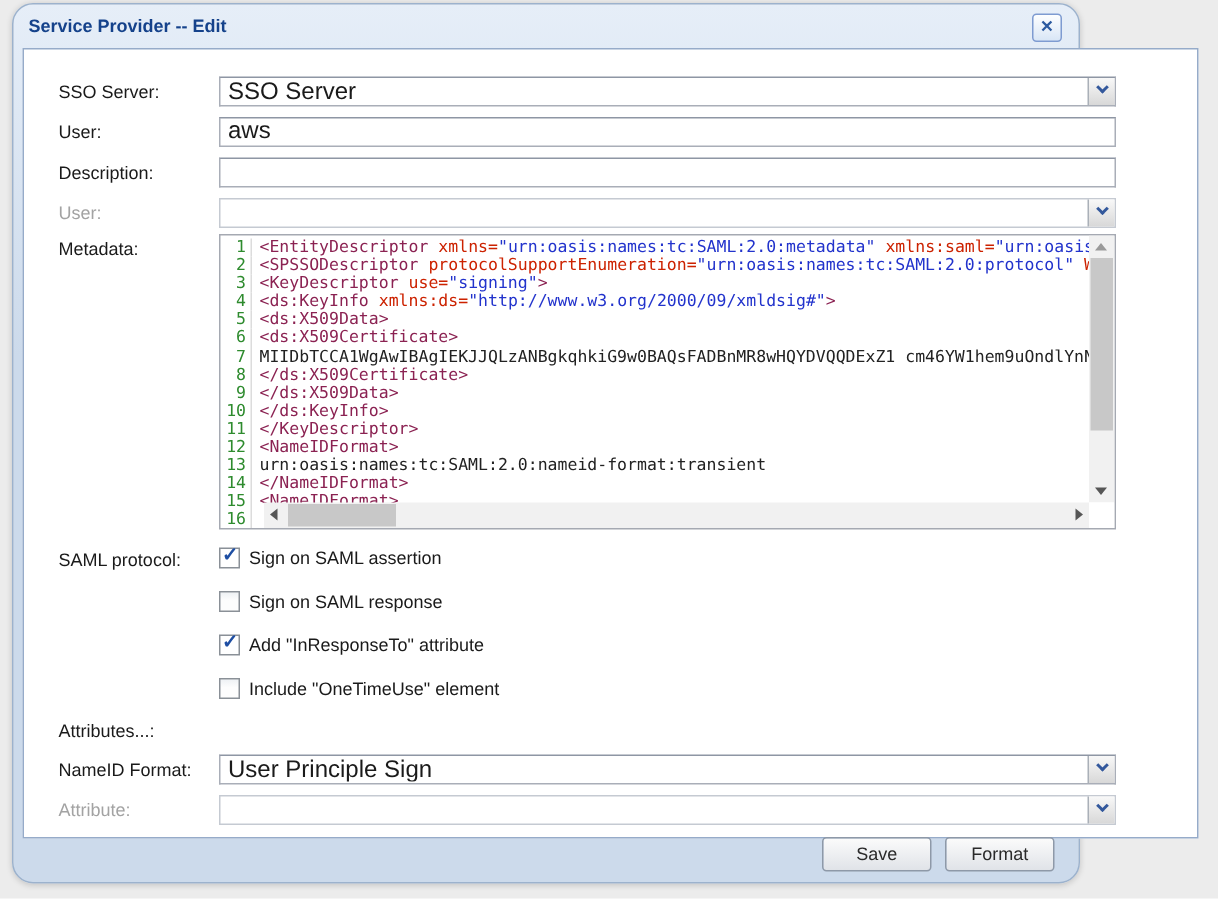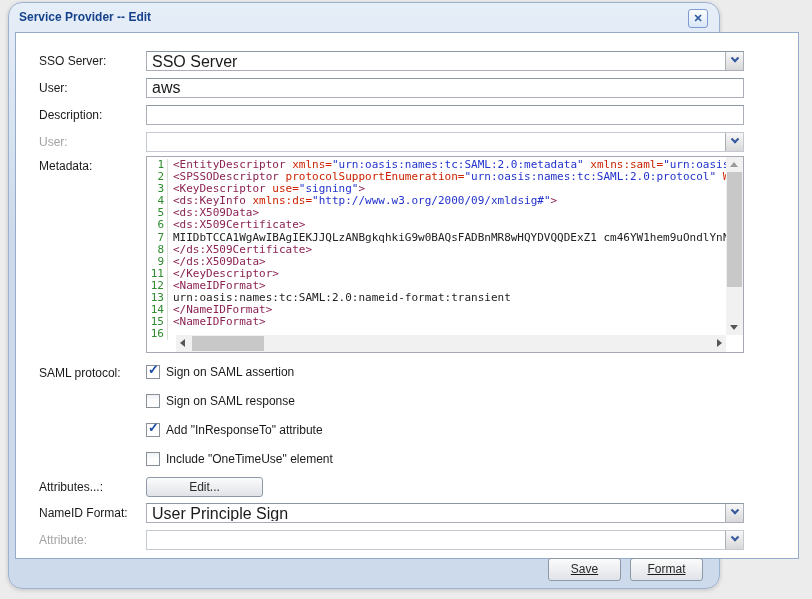--- a/index.html
+++ b/index.html
@@ -93,21 +93,21 @@
     font-size:13px;font-weight:bold;line-height:14px;
   }
   .cb-label{margin-left:6px;white-space:nowrap;}
   
   .btn{
     background:linear-gradient(#fbfbfb,#e0e3e8);
     border:1px solid #8e99a8;border-radius:3px;color:#2a2a2a;
     font-family:"Liberation Sans",sans-serif;font-size:12px;text-align:center;cursor:pointer;
   }
   .edit-btn{position:absolute;left:130px;top:444px;width:117px;height:20px;line-height:18px;}
-  .footer{position:absolute;right:16px;bottom:7px;display:flex;gap:9px;text-decoration:underline;}
+  .footer{position:absolute;right:16px;bottom:7px;display:flex;gap:9px;}
   .footer .btn{width:73px;height:23px;line-height:21px;}
 </style>
 </head>
 <body>
 
 <div class="window">
   <div class="titlebar">
     <span class="title">Service Provider -- Edit</span>
     <div class="close-btn">✕</div>
   </div>
@@ -140,20 +140,21 @@
       <div class="code-lines">
           <div class="code-row"><span class="gutter-cell">1</span><span class="code-text"><span class="tg">&lt;EntityDescriptor </span><span class="at">xmlns=</span><span class="st">"urn:oasis:names:tc:SAML:2.0:metadata"</span><span class="tx"> </span><span class="at">xmlns:saml=</span><span class="st">"urn:oasis</span></span></div>
           <div class="code-row"><span class="gutter-cell">2</span><span class="code-text"><span class="tg">&lt;SPSSODescriptor </span><span class="at">protocolSupportEnumeration=</span><span class="st">"urn:oasis:names:tc:SAML:2.0:protocol"</span><span class="tx"> </span><span class="at">W</span></span></div>
           <div class="code-row"><span class="gutter-cell">3</span><span class="code-text"><span class="tg">&lt;KeyDescriptor </span><span class="at">use=</span><span class="st">"signing"</span><span class="tg">&gt;</span></span></div>
           <div class="code-row"><span class="gutter-cell">4</span><span class="code-text"><span class="tg">&lt;ds:KeyInfo </span><span class="at">xmlns:ds=</span><span class="st">"http://www.w3.org/2000/09/xmldsig#"</span><span class="tg">&gt;</span></span></div>
           <div class="code-row"><span class="gutter-cell">5</span><span class="code-text"><span class="tg">&lt;ds:X509Data&gt;</span></span></div>
           <div class="code-row"><span class="gutter-cell">6</span><span class="code-text"><span class="tg">&lt;ds:X509Certificate&gt;</span></span></div>
           <div class="code-row"><span class="gutter-cell">7</span><span class="code-text"><span class="tx">MIIDbTCCA1WgAwIBAgIEKJJQLzANBgkqhkiG9w0BAQsFADBnMR8wHQYDVQQDExZ1 cm46YW1hem9uOndlYnN</span></span></div>
           <div class="code-row"><span class="gutter-cell">8</span><span class="code-text"><span class="tg">&lt;/ds:X509Certificate&gt;</span></span></div>
           <div class="code-row"><span class="gutter-cell">9</span><span class="code-text"><span class="tg">&lt;/ds:X509Data&gt;</span></span></div>
+          <div class="code-row"><span class="gutter-cell">10</span><span class="code-text"><span class="tg">&lt;/ds:KeyInfo&gt;</span></span></div>
           <div class="code-row"><span class="gutter-cell">11</span><span class="code-text"><span class="tg">&lt;/KeyDescriptor&gt;</span></span></div>
           <div class="code-row"><span class="gutter-cell">12</span><span class="code-text"><span class="tg">&lt;NameIDFormat&gt;</span></span></div>
           <div class="code-row"><span class="gutter-cell">13</span><span class="code-text"><span class="tx">urn:oasis:names:tc:SAML:2.0:nameid-format:transient</span></span></div>
           <div class="code-row"><span class="gutter-cell">14</span><span class="code-text"><span class="tg">&lt;/NameIDFormat&gt;</span></span></div>
           <div class="code-row"><span class="gutter-cell">15</span><span class="code-text"><span class="tg">&lt;NameIDFormat&gt;</span></span></div>
           <div class="code-row"><span class="gutter-cell">16</span><span class="code-text"></span></div>
         </div>
       <div class="vscroll">
         <span class="arrow-up"></span>
         <div class="vthumb"></div>
@@ -185,21 +186,20 @@
           </span>
           <span class="cb-label">Add "InResponseTo" attribute</span>
         </div>
         <div class="cb-row">
           <span class="checkbox"></span>
           <span class="cb-label">Include "OneTimeUse" element</span>
         </div>
       </div>
 
     <span class="field-label" style="top:447px;">Attributes...:</span>
-    <div class="btn edit-btn">Edit...</div>
 
     <span class="field-label" style="top:473px;">NameID Format:</span>
     <div class="combo" style="top:470px;">
       <span class="val">User Principle Sign</span>
       <span class="trigger">
           <span class="chev"></span>
         </span>
     </div>
 
     <span class="field-label disabled" style="top:500px;">Attribute:</span>

